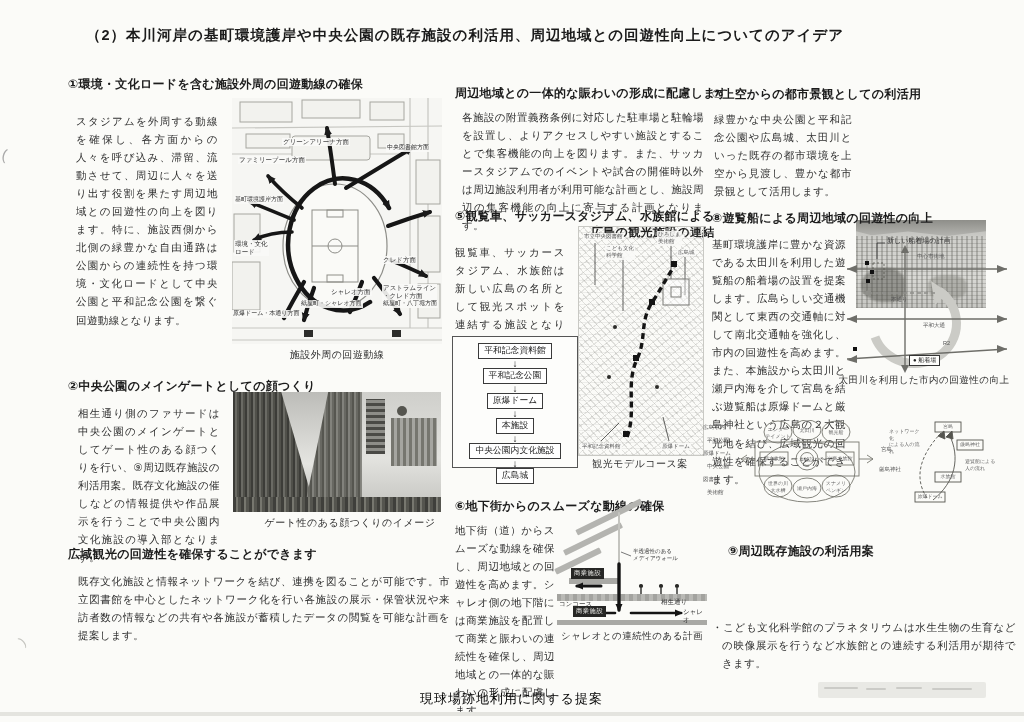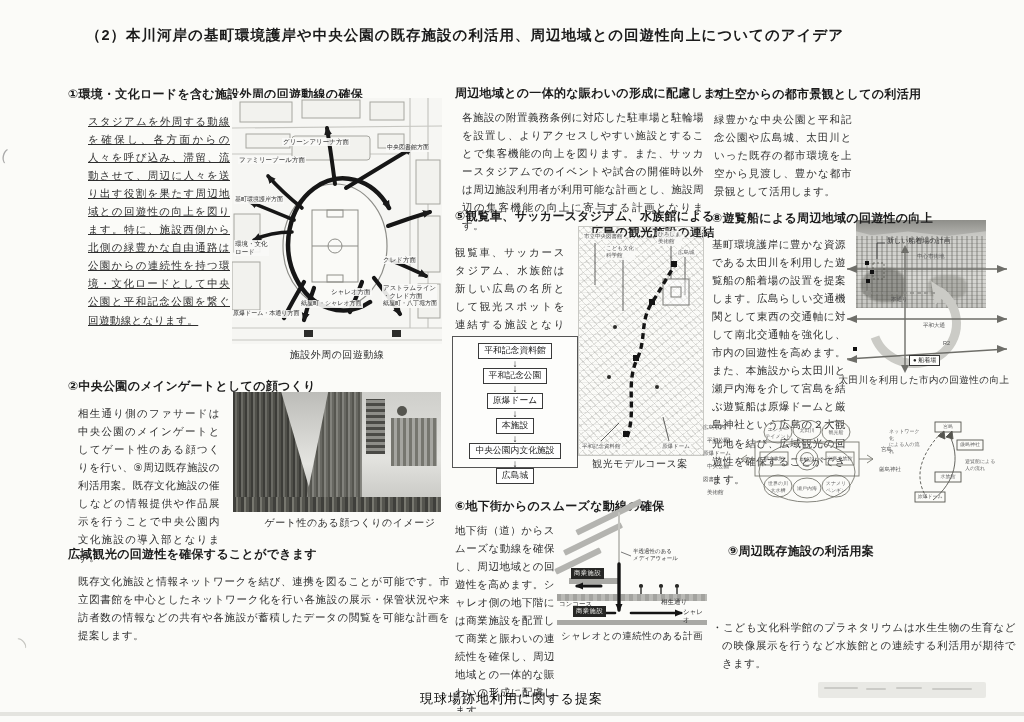--- a/index.html
+++ b/index.html
@@ -35,22 +35,22 @@
 </head>
 <body>
 
 <div class="page">
 
   <div class="abs title" style="left:86px;top:26px;">（2）本川河岸の基町環境護岸や中央公園の既存施設の利活用、周辺地域との回遊性向上についてのアイデア</div>
 
   <div class="abs" style="left:2px;top:146px;color:#aaa;font-size:15px;transform:rotate(12deg);">(</div>
   <div class="abs" style="left:20px;top:634px;color:#c5c5c0;font-size:13px;transform:rotate(-40deg);">)</div>
 
-  <div class="abs h" style="left:68px;top:86px;">①環境・文化ロードを含む施設外周の回遊動線の確保</div>
-  <div class="abs bd" style="left:88px;top:112px;width:142px;text-decoration:underline;">スタジアムを外周する動線を確保し、各方面からの人々を呼び込み、滞留、流動させて、周辺に人々を送り出す役割を果たす周辺地域との回遊性の向上を図ります。特に、施設西側から北側の緑豊かな自由通路は公園からの連続性を持つ環境・文化ロードとして中央公園と平和記念公園を繋ぐ回遊動線となります。</div>
+  <div class="abs h" style="left:68px;top:76px;">①環境・文化ロードを含む施設外周の回遊動線の確保</div>
+  <div class="abs bd" style="left:76px;top:112px;width:142px;">スタジアムを外周する動線を確保し、各方面からの人々を呼び込み、滞留、流動させて、周辺に人々を送り出す役割を果たす周辺地域との回遊性の向上を図ります。特に、施設西側から北側の緑豊かな自由通路は公園からの連続性を持つ環境・文化ロードとして中央公園と平和記念公園を繋ぐ回遊動線となります。</div>
 
   <div class="abs map" style="left:232px;top:98px;width:210px;height:246px;">
     <svg width="210" height="246" viewBox="0 0 210 246">
       <defs>
         <marker id="ar1" markerUnits="userSpaceOnUse" markerWidth="11" markerHeight="11" refX="7" refY="5" orient="auto">
           <path d="M0,1 L9,5 L0,9 z" fill="#1a1a1a"></path>
         </marker>
       </defs>
 
       <g stroke="#c6c6c1" stroke-width="1.2" fill="none">

